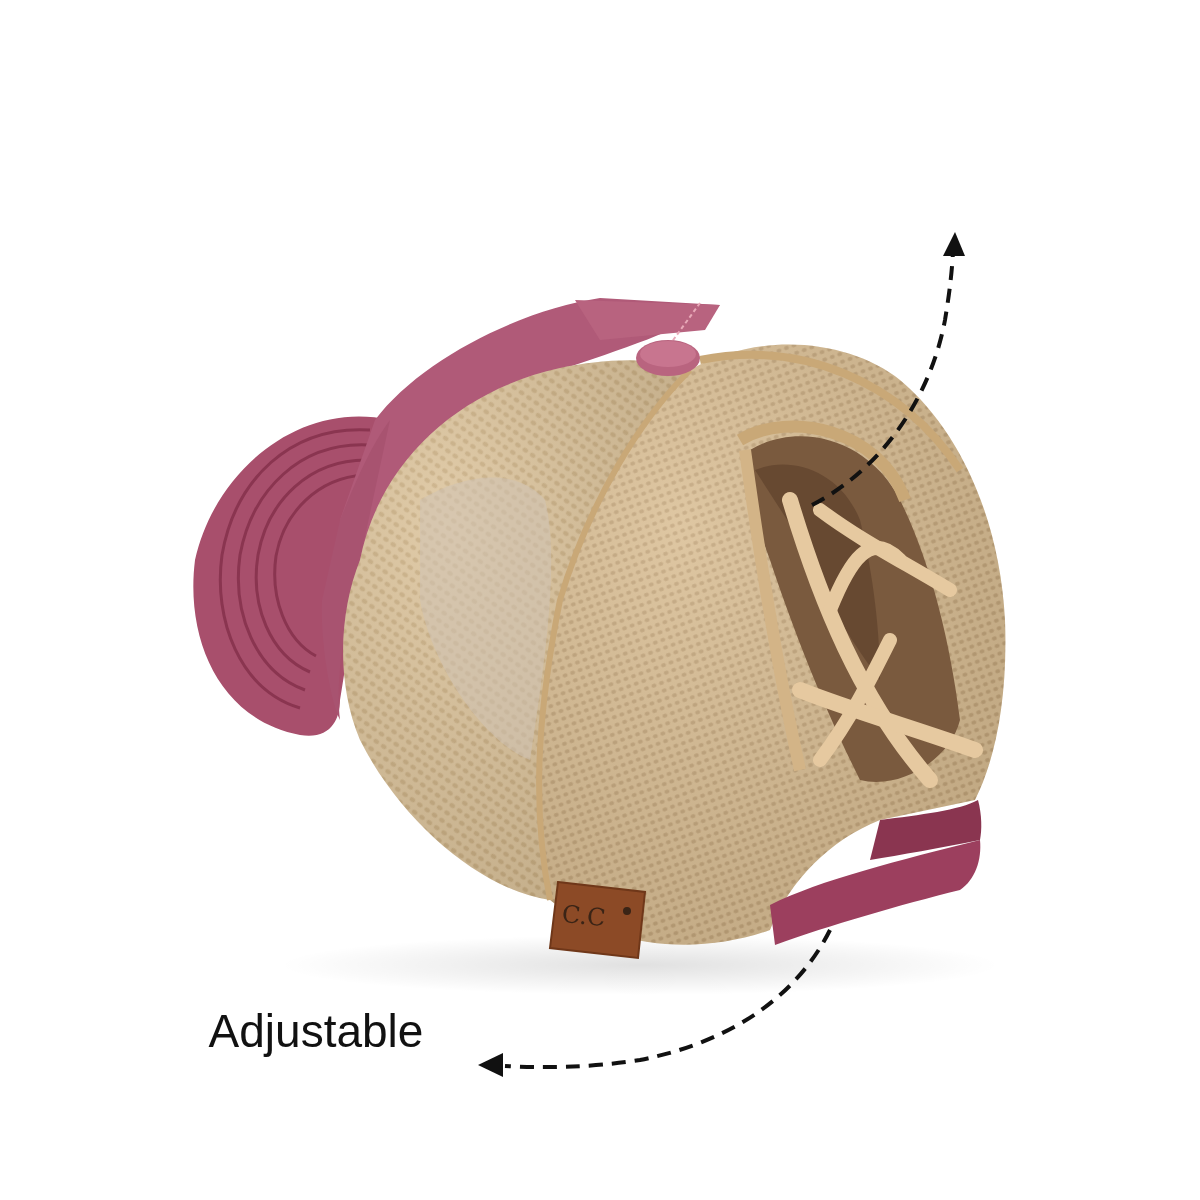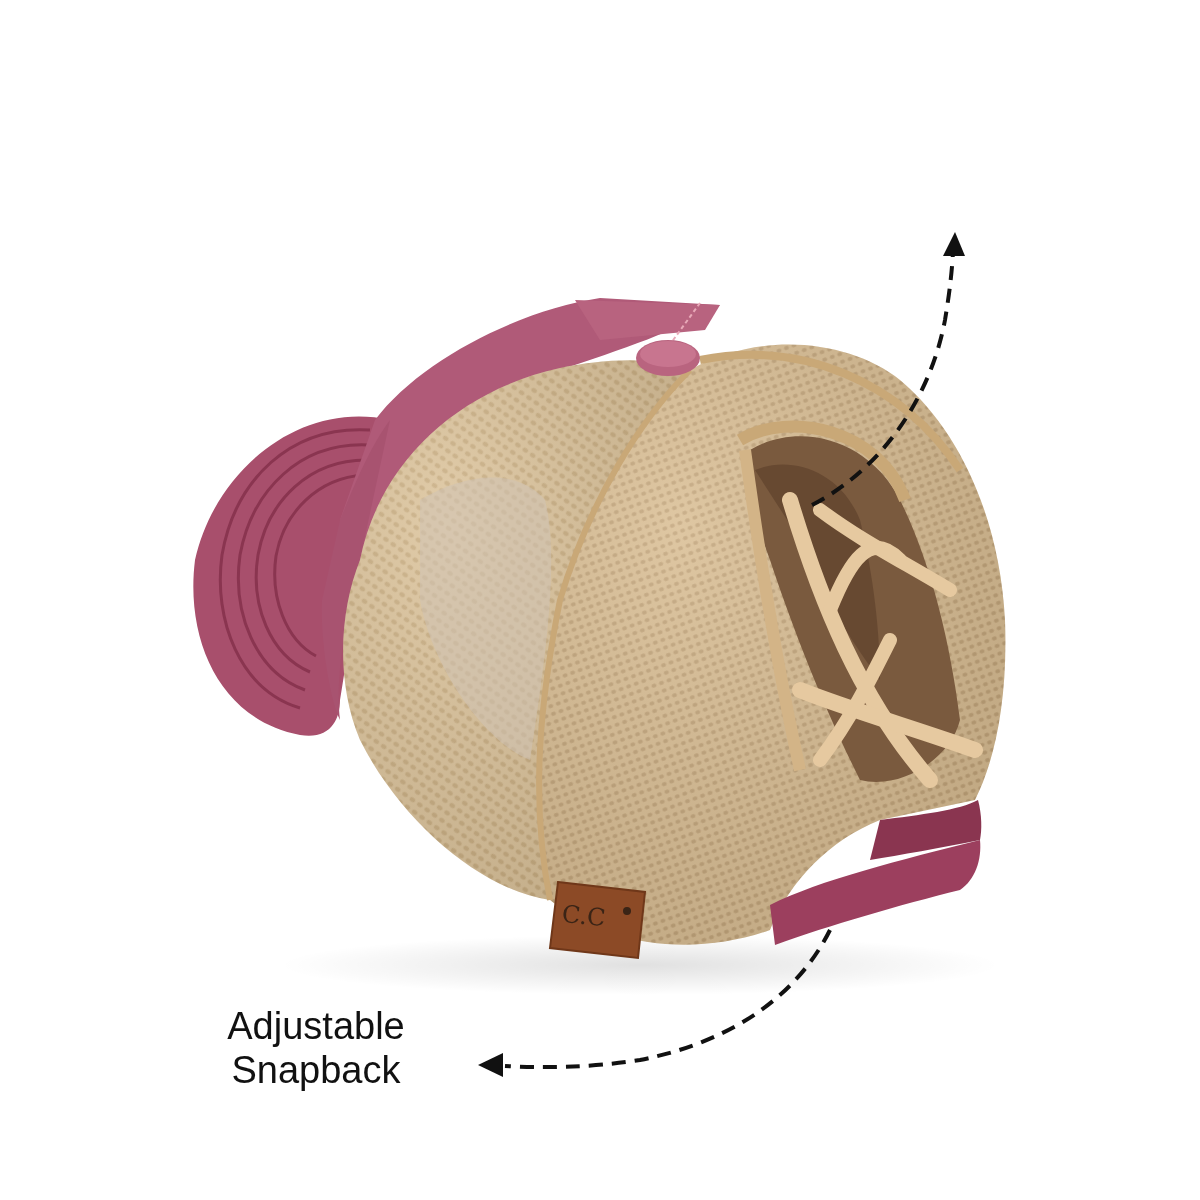--- a/index.html
+++ b/index.html
@@ -1,20 +1,20 @@
 <!DOCTYPE html>
 <html><head>
 <meta charset="utf-8">
 <style>
   html, body { margin: 0; padding: 0; background: #ffffff; }
   body { width: 1200px; height: 1200px; position: relative; overflow: hidden; font-family: "Liberation Sans", "DejaVu Sans", sans-serif; }
   .stage { position: absolute; left: 0; top: 0; width: 1200px; height: 1200px; }
   .label { position: absolute; color: #111111; font-family: "Liberation Sans", "DejaVu Sans", sans-serif; font-weight: 400; line-height: 1.15; }
   .label-top { left: 550px; top: 158px; font-size: 45px; letter-spacing: 0.2px; }
-  .label-bottom { left: 196px; top: 1005px; font-size: 38px; text-align: center; width: 240px; }
+  .label-bottom { left: 196px; top: 1005px; font-size: 46px; text-align: center; width: 240px; }
   .label-bottom span { display: block; }
   svg { position: absolute; left: 0; top: 0; }
 </style>
 </head>
 <body>
 
 <div class="stage">
   <svg width="1200" height="1200" viewBox="0 0 1200 1200">
     <defs>
       <pattern id="mesh" width="9" height="9" patternUnits="userSpaceOnUse" patternTransform="rotate(35)">
@@ -106,15 +106,14 @@
       <path d="M830,930 C800,990 740,1040 640,1060 C590,1068 540,1068 505,1066" fill="none" stroke="#111111" stroke-width="4" stroke-dasharray="14 9"></path>
       <polygon points="478,1065 503,1053 503,1077" fill="#111111"></polygon>
     </g>
   </svg>
 
   <div class="label" style="left:562px; top:903px; font-family:'DejaVu Serif', serif; font-size:24px; color:#3a2416; transform:rotate(6deg);">C.C</div>
 
 
   <div class="label label-bottom">
     <span>Adjustable</span>
-    <span>Snapback</span>
   </div>
 </div>
 
 </body></html>

